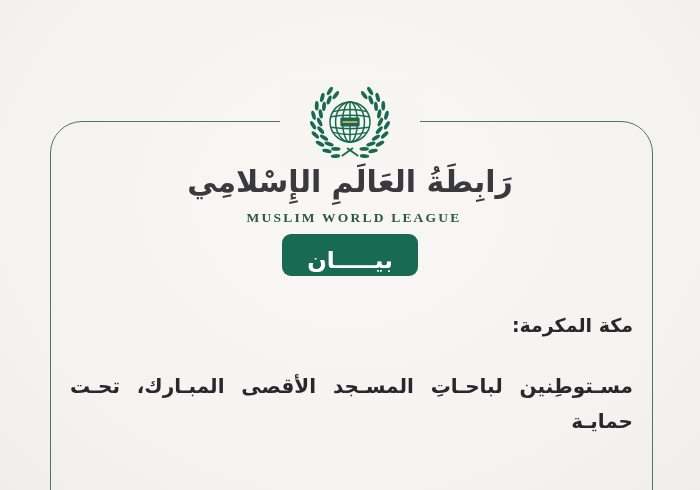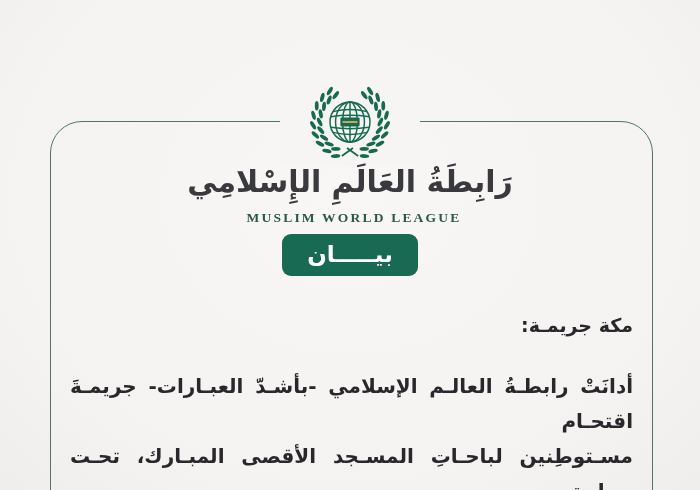--- a/index.html
+++ b/index.html
@@ -24,21 +24,21 @@
     letter-spacing:-1px;
   }
   .english-name{
     position:absolute;top:210px;left:0;right:0;text-align:center;
     font-family:"Liberation Serif","DejaVu Serif",serif;font-weight:bold;
     font-size:13.5px;letter-spacing:2.2px;color:#2b574a;padding-left:8px;
   }
   .banner{
     position:absolute;top:234px;left:50%;transform:translateX(-50%);
     width:136px;height:42px;border-radius:9px;background:#186a53;
-    color:#ffffff;display:flex;align-items:center;justify-content:center;
+    color:#ffffff;display:flex;align-items:flex-end;justify-content:center;
     font-size:23px;font-weight:bold;direction:rtl;padding-bottom:3px;box-sizing:border-box;
   }
   .location{
     position:absolute;top:314px;right:67px;direction:rtl;
     font-size:19px;font-weight:bold;color:#28282c;
   }
   .statement{
     position:absolute;top:369px;left:70px;right:67px;direction:rtl;
     font-size:20px;font-weight:bold;color:#28282c;line-height:35px;
   }
@@ -111,21 +111,20 @@
   </div>
 
   <div class="arabic-name">رَابِطَةُ العَالَمِ الإِسْلامِي</div>
 
   <div class="english-name">MUSLIM WORLD LEAGUE</div>
 
   <div class="banner">
     <span>بيـــــان</span>
   </div>
 
-  <div class="location">مكة جريمـة:</div>
+  <div class="location">مكة المكرمة:</div>
 
   <div class="statement">
-    <div class="pline">أدانَتْ رابطـةُ العالـم الإسلامي -بأشـدّ العبـارات- جريمـةَ اقتحـام</div>
     <div class="pline">مسـتوطِنين لباحـاتِ المسـجد الأقصى المبـارك، تحـت حمايـة</div>
 
   </div>
 
 </div>
 
 </body></html>

